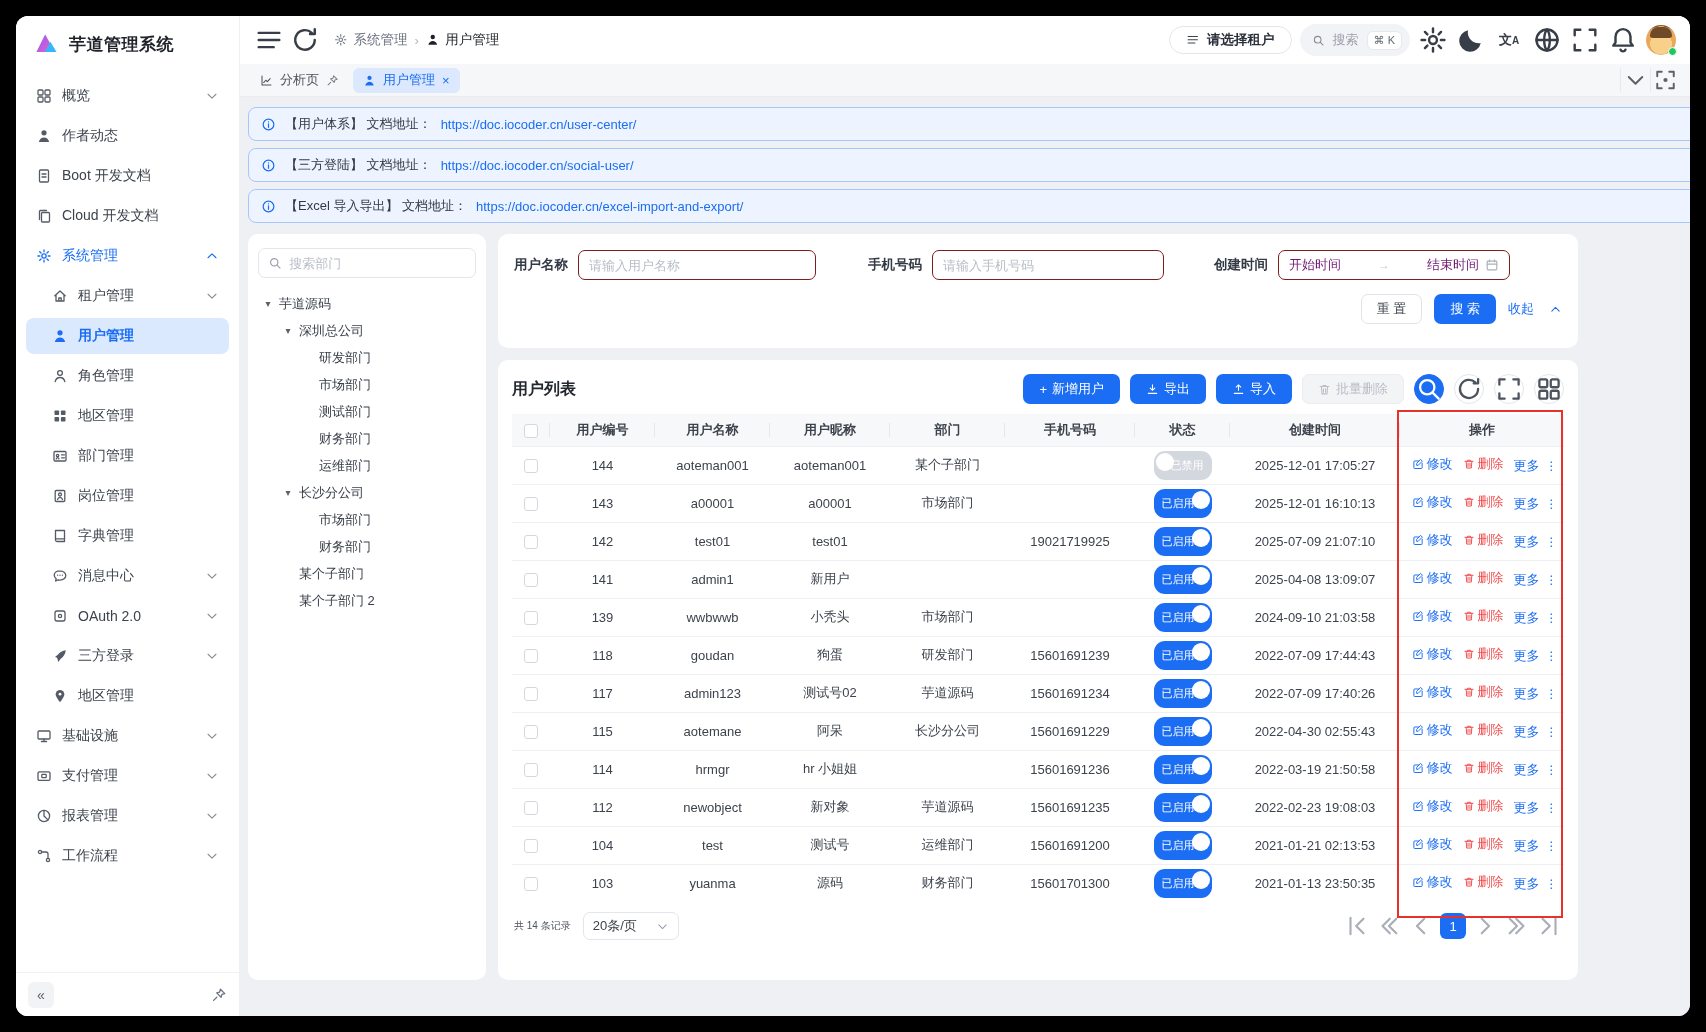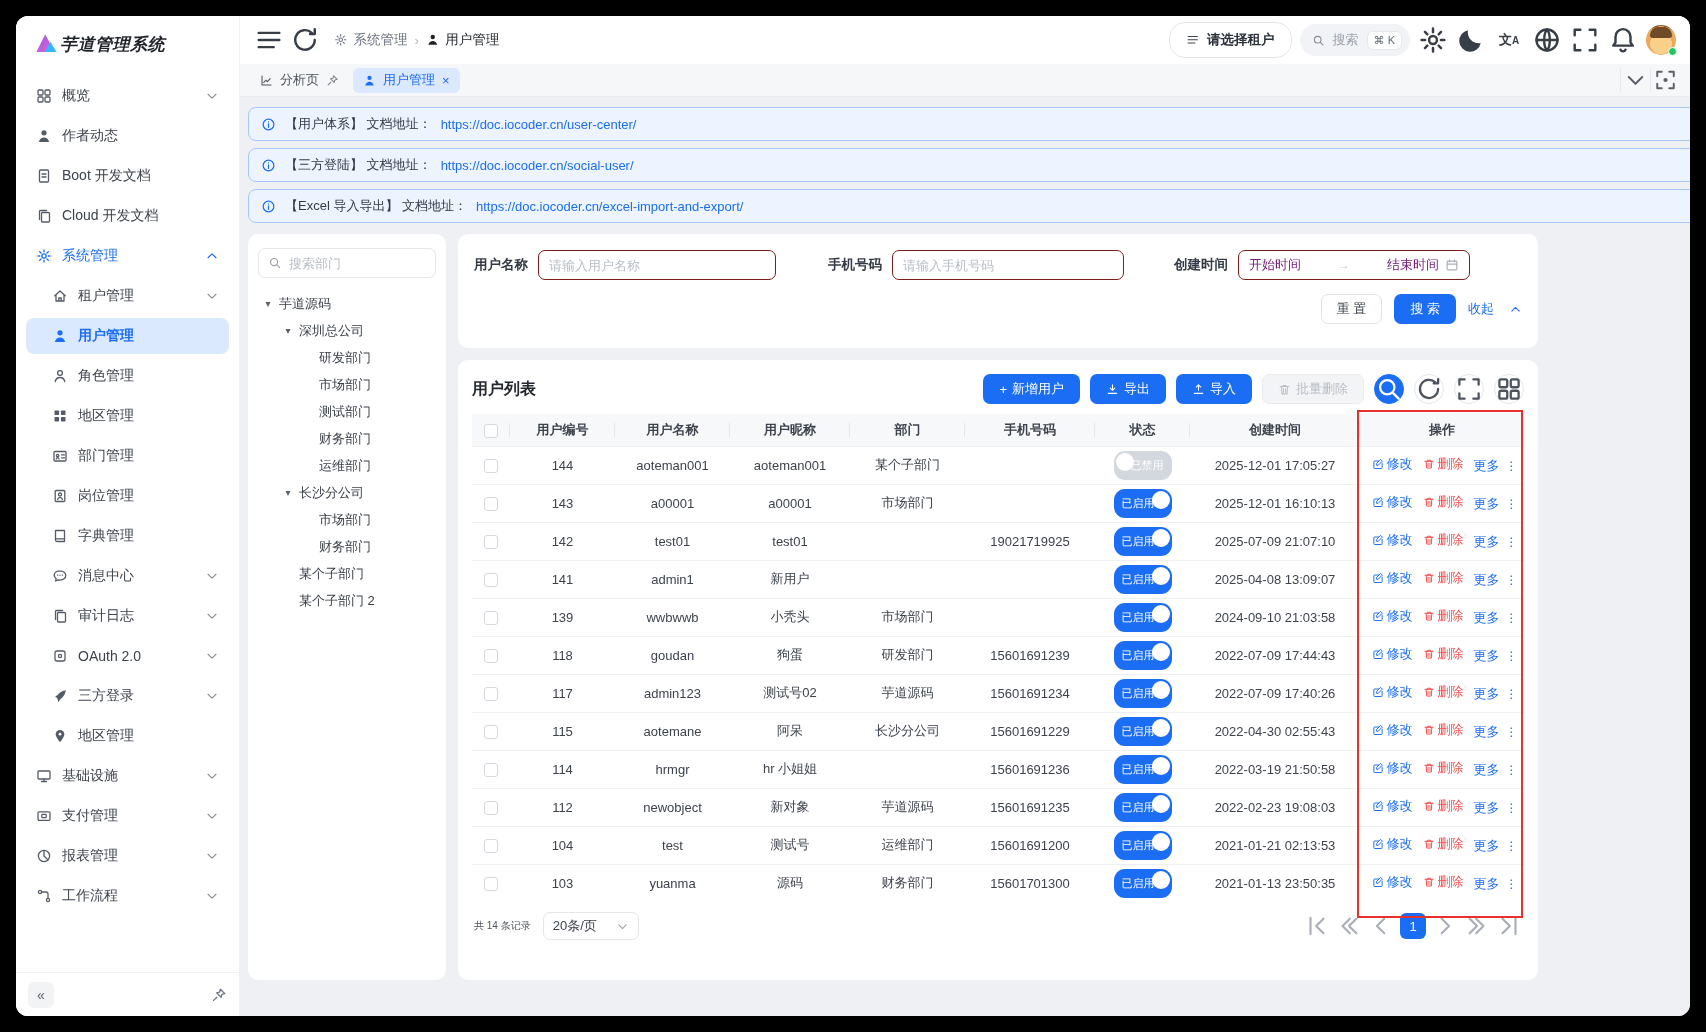--- a/index.html
+++ b/index.html
@@ -2,21 +2,21 @@
 <html style="--primary: #1b6ef3; --danger: #f04f4f;"><head>
 <meta charset="utf-8">
 <style>
   * { margin:0; padding:0; box-sizing:border-box; }
   html,body { width:1706px; height:1032px; background:#000; font-family:"Liberation Sans","DejaVu Sans",sans-serif; overflow:hidden; }
   .window { position:absolute; left:16px; top:16px; width:1674px; height:1000px; background:#fff; border-radius:12px; display:flex; overflow:hidden; }
   svg { display:block; }
 
   
   .sidebar { width:224px; border-right:1px solid #eef0f2; display:flex; flex-direction:column; position:relative; background:#fff; }
-  .logo { height:56px; display:flex; align-items:center; padding:0 16px;font-style:italic; }
+  .logo { height:56px; display:flex; align-items:center; gap:9px; padding:0 16px; }
   .logo-text { font-size:17px; font-weight:bold; color:#1f2329; letter-spacing:.5px; }
   .menu { flex:1; overflow:hidden; padding:6px 10px 0 10px; }
   .mi { height:36px; margin-bottom:4px; display:flex; align-items:center; gap:10px; padding:0 10px; border-radius:8px; color:#3d434c; font-size:14px; cursor:pointer; }
   .mi.lv1 { padding-left:26px; }
   .mi-ic { width:16px; height:16px; font-size:16px; color:#545b66; display:flex; align-items:center; justify-content:center; flex:none; }
   .mi-lb { flex:1; white-space:nowrap; }
   .mi-ch { width:14px; height:14px; color:#8a9099; font-size:14px; }
   .mi.hl { color:var(--primary); } .mi.hl .mi-ic,.mi.hl .mi-ch { color:var(--primary); }
   .mi.active { background:#dbe9fe; color:var(--primary); font-weight:bold; }
   .mi.active .mi-ic { color:var(--primary); }
@@ -28,21 +28,21 @@
   .main { flex:1; display:flex; flex-direction:column; min-width:0; background:#eef0f4; }
   .topbar { height:48px; background:#fff; display:flex; align-items:center; padding:0 14px; gap:6px; }
   .icon-btn { width:30px; height:30px; border:none; background:transparent; border-radius:6px; color:#383e47; display:flex; align-items:center; justify-content:center; cursor:pointer; font-size:15px; }
   .icon-btn svg { width:17px; height:17px; }
   .crumb { display:flex; align-items:center; gap:7px; margin-left:8px; font-size:13.5px; color:#6b7280; }
   .crumb .seg { display:flex; align-items:center; gap:6px; cursor:pointer; }
   .crumb .seg svg { width:15px; height:15px; }
   .crumb .seg.last { color:#1f2329; }
   .crumb-sep { color:#b3b8c0; font-size:13px; }
   .top-right { margin-left:auto; display:flex; align-items:center; gap:8px; }
-  .tenant-pill { height:36px; display:flex; align-items:center; gap:8px; padding:0 16px; border:1px solid #e4e7eb; border-radius:16px; background:#fff; font-size:13.5px; font-weight:bold; color:#2b313b; cursor:pointer; }
+  .tenant-pill { height:28px; display:flex; align-items:center; gap:8px; padding:0 16px; border:1px solid #e4e7eb; border-radius:16px; background:#fff; font-size:13.5px; font-weight:bold; color:#2b313b; cursor:pointer; }
   .tenant-pill svg { width:15px; height:15px; color:#3d434c; }
   .search-pill { height:32px; display:flex; align-items:center; gap:8px; padding:0 8px 0 12px; border-radius:16px; background:#f2f3f6; font-size:13px; color:#9aa0aa; cursor:pointer; min-width:108px; }
   .search-pill svg { width:14px; height:14px; color:#868d98; }
   .kbd { background:#fff; border:1px solid #e6e8ec; border-radius:6px; font-size:11px; color:#646b76; padding:2px 6px; }
   .avatar { position:relative; width:30px; height:30px; border-radius:50%; background:radial-gradient(circle at 50% 62%, #f8d08a 0 45%, #e9a85c 46% 72%, #8a5a30 73%); cursor:pointer; flex:none; }
   .avatar::before { content:""; position:absolute; left:4px; right:4px; top:2px; height:11px; border-radius:12px 12px 4px 4px; background:#6e4a26; }
   .avatar-dot { position:absolute; right:-1px; bottom:-1px; width:9px; height:9px; background:#22c55e; border:1.5px solid #fff; border-radius:50%; }
 
   
   .tabbar { height:33px; background:#f6f7f9; border-bottom:1px solid #e9ebee; display:flex; align-items:center; padding:0 10px; gap:4px; }
@@ -60,21 +60,21 @@
   .content { flex:1; padding:10px 0 0 8px; overflow:hidden; }
   .alert { width:1512px; height:30px; border:1px solid #a7c6fb; background:#edf4ff; border-radius:8px; display:flex; align-items:center; gap:9px; padding:16px 12px; margin-bottom:7px; font-size:13px; }
   .alert-info { width:15px; height:15px; color:var(--primary); flex:none; }
   .alert-text { color:#333a45; }
   .alert-link { color:var(--primary); cursor:pointer; }
   .alert-x { margin-left:auto; color:var(--primary); font-size:15px; cursor:pointer; line-height:1; }
 
   .content-row { display:flex; gap:12px; margin-top:11px; height:746px; }
 
   
-  .tree-card { width:198px; background:#fff; border-radius:10px; padding:14px 10px; flex:none; }
+  .tree-card { width:238px; background:#fff; border-radius:10px; padding:14px 10px; flex:none; }
   .tree-search { height:30px; border:1px solid #e3e6ea; border-radius:7px; display:flex; align-items:center; gap:7px; padding:0 9px; margin-bottom:12px; }
   .tree-search svg { width:13px; height:13px; color:#9aa0aa; flex:none; }
   .tree-search input { border:none; outline:none; width:100%; font-size:13px; color:#333; background:transparent; font-family:inherit; }
   .tree-search input::placeholder { color:#b8bec7; }
   .tnode { height:27px; display:flex; align-items:center; gap:5px; font-size:13px; color:#383e47; cursor:pointer; white-space:nowrap; }
   .tnode .tw { width:12px; color:#5b6169; font-size:10px; text-align:center; flex:none; }
 
   
   .right-col { width:1080px; display:flex; flex-direction:column; gap:12px; }
   .filter-card { background:#fff; border-radius:10px; padding:16px 16px 12px; height:114px; }
@@ -286,34 +286,20 @@
           <span class="mi-lb">字典管理</span>
         </div>
         <div class="mi lv1">
           <span class="mi-ic">
             <svg viewBox="0 0 16 16" width="1em" height="1em" style="width:100%;height:100%" fill="none" stroke="currentColor" stroke-width="1.3" stroke-linecap="round" stroke-linejoin="round">
               <path d="M8 2.8c-3.2 0-5.8 1.9-5.8 4.4 0 1.4.8 2.6 2 3.5L3.6 13l2.7-1.1c.5.1 1.1.2 1.7.2 3.2 0 5.8-1.9 5.8-4.5S11.2 2.8 8 2.8z"></path>
               <path d="M5.6 7.2h.1M8 7.2h.1M10.4 7.2h.1"></path>
             </svg>
           </span>
           <span class="mi-lb">消息中心</span>
-          <span class="mi-ch">
-            <svg viewBox="0 0 16 16" width="1em" height="1em" style="width:100%;height:100%" fill="none" stroke="currentColor" stroke-width="1.3" stroke-linecap="round" stroke-linejoin="round">
-              <path d="M3.5 6l4.5 4.5L12.5 6"></path>
-            </svg>
-          </span>
-        </div>
-        <div class="mi lv1">
-          <span class="mi-ic">
-            <svg viewBox="0 0 16 16" width="1em" height="1em" style="width:100%;height:100%" fill="none" stroke="currentColor" stroke-width="1.3" stroke-linecap="round" stroke-linejoin="round">
-              <rect x="5.5" y="4.5" width="8" height="9.5" rx="1"></rect>
-              <path d="M3.5 11.5V3.5a1 1 0 0 1 1-1h6"></path>
-            </svg>
-          </span>
-          <span class="mi-lb">审计日志</span>
           <span class="mi-ch">
             <svg viewBox="0 0 16 16" width="1em" height="1em" style="width:100%;height:100%" fill="none" stroke="currentColor" stroke-width="1.3" stroke-linecap="round" stroke-linejoin="round">
               <path d="M3.5 6l4.5 4.5L12.5 6"></path>
             </svg>
           </span>
         </div>
         <div class="mi lv1">
           <span class="mi-ic">
             <svg viewBox="0 0 16 16" width="1em" height="1em" style="width:100%;height:100%" fill="none" stroke="currentColor" stroke-width="1.3" stroke-linecap="round" stroke-linejoin="round">
               <rect x="3" y="3" width="10" height="10" rx="2"></rect>

